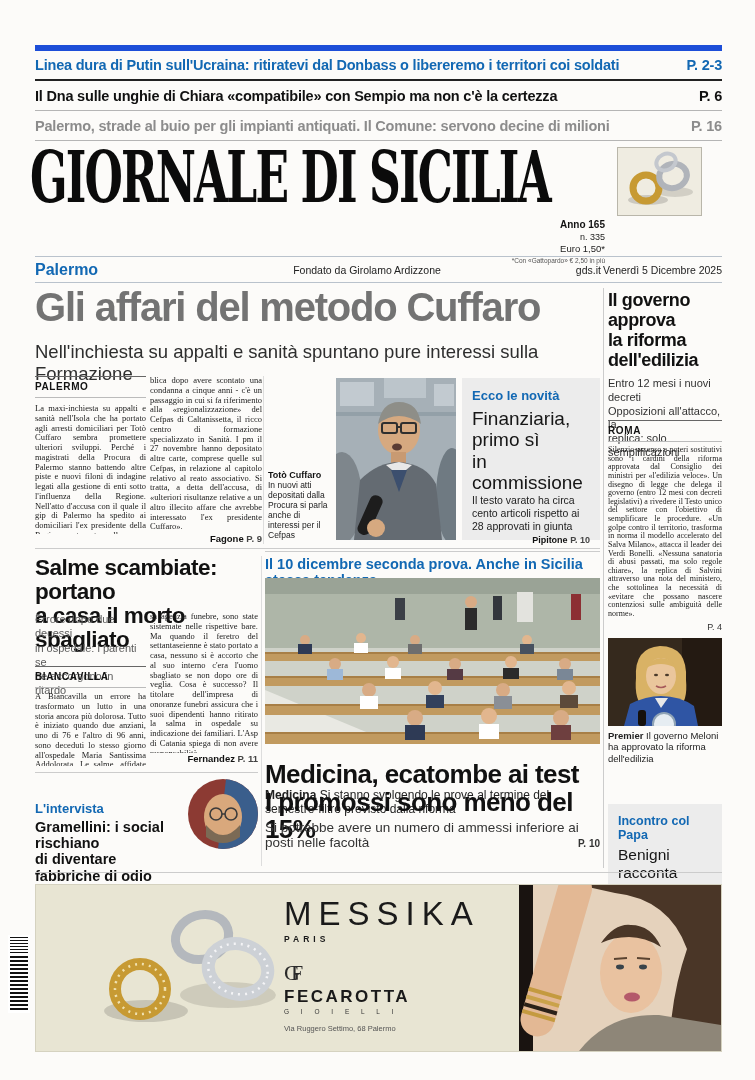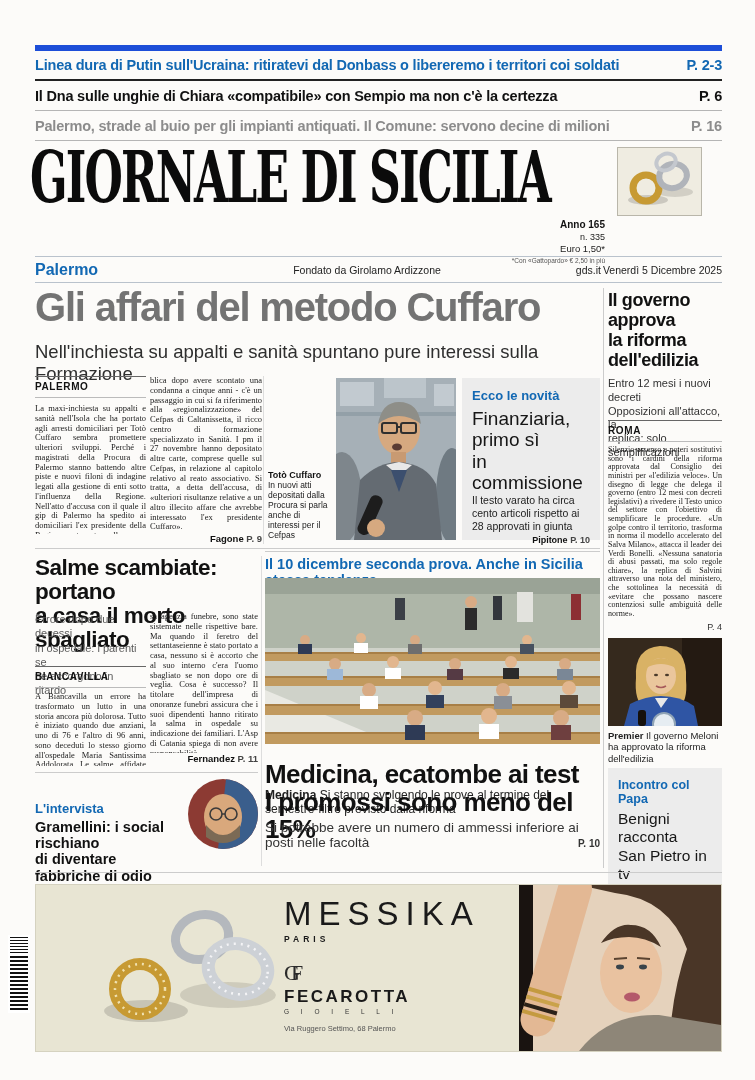--- a/index.html
+++ b/index.html
@@ -118,21 +118,21 @@
   
   .rail { left:608px; width:114px; }
   .ed-headline { top:290px; font-size:18px; font-weight:800; line-height:1.12;
     letter-spacing:-0.4px; white-space:pre-line; }
   .ed-deck { top:377px; font-size:11px; line-height:1.25; color:#333; white-space:pre-line; }
   .ed-dl { top:420px; }
   .ed-body { top:446px; height:176px; font-size:8px; line-height:1.08; overflow:hidden; }
   .ed-page { top:622px; text-align:right; font-size:9px; font-weight:normal; color:#333; }
   .photo-meloni { top:638px; height:88px; }
   .ed-caption { top:730px; font-size:9.5px; line-height:1.2; color:#222; }
-  .box-papa { top:768px; height:124px; }
+  .box-papa { top:804px; height:124px; }
   .box-papa .kicker { font-size:12.5px; }
   .box-papa .title { font-size:15.5px; line-height:1.18; color:#161616; margin-top:4px;
     white-space:pre-line; }
   .box-papa .pg { margin-top:auto; text-align:right; font-size:9.5px; font-weight:bold; color:#333; }
 
   
   .ad-rule { left:35px; top:872px; width:687px; height:1px; background:#ccc; }
   .ad { left:35px; top:884px; width:687px; height:168px; background:#e8e5d3;
     border:1px solid #d5d2c0; overflow:hidden; }
   .ad-rings { position:absolute; left:6px; top:4px; }

